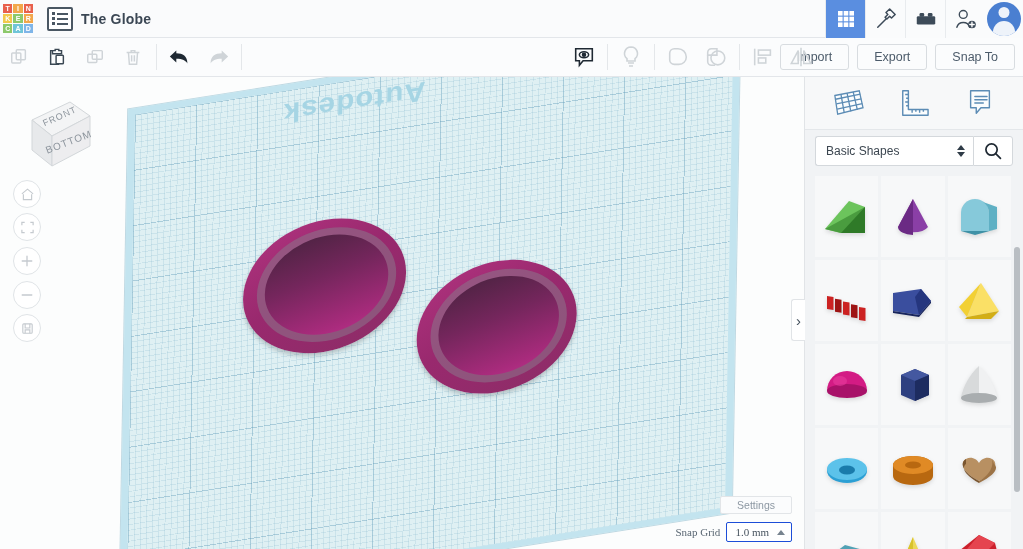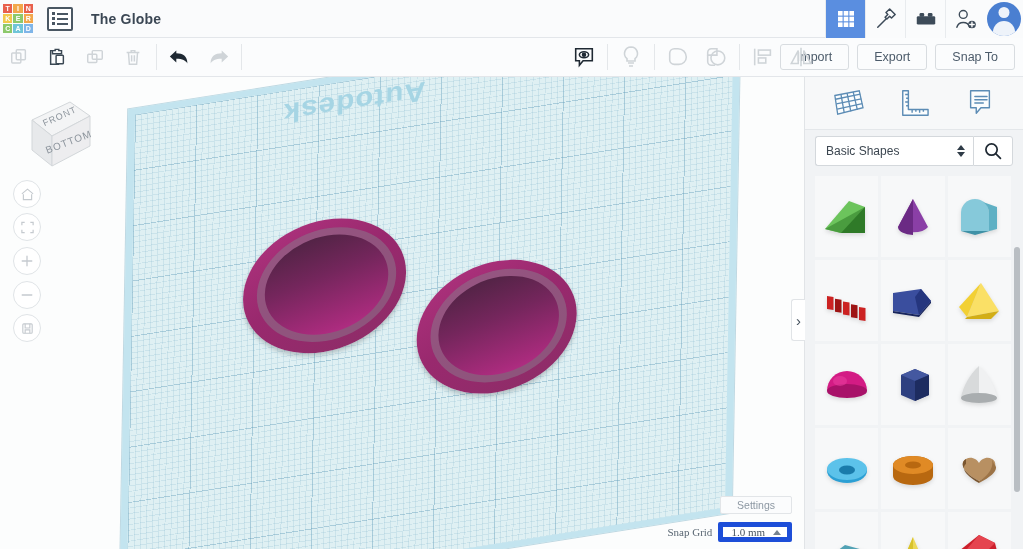--- a/index.html
+++ b/index.html
@@ -32,21 +32,21 @@
   #doclist-btn {
     width: 26px; height: 24px; margin-left: 14px;
     border: 2px solid #4a5763; border-radius: 2px;
     display: flex; flex-direction: column; justify-content: center;
     gap: 2px; padding: 3px 3px; background: #fff; flex: none;
   }
   #doclist-btn .r { display: flex; align-items: center; gap: 2px; }
   #doclist-btn .r .d { width: 3px; height: 3px; background: #4a5763; }
   #doclist-btn .r .l { flex: 1; height: 2px; background: #4a5763; }
   #doc-title {
-    margin-left: 18px; font-size: 14px; font-weight: bold;
+    margin-left: 8px; font-size: 14px; font-weight: bold;
     color: #3b4754; letter-spacing: .2px;
   }
   #header-right { margin-left: auto; display: flex; align-items: center; height: 38px; }
   .hdr-icon {
     width: 40px; height: 38px; display: flex; align-items: center; justify-content: center;
     border-left: 1px solid #e8ebee; background: #fafbfc;
   }
   .hdr-icon.active { background: #5a8ee0; }
   #avatar {
     width: 38px; height: 38px; display: flex; align-items: center; justify-content: center;
@@ -148,21 +148,21 @@
     height: 18px; padding: 0 16px; border: 1px solid #e2e5e8; border-radius: 2px;
     background: #fbfcfd; font-size: 10.5px; color: #8d98a3;
     display: flex; align-items: center;
   }
   #snap-row {
     position: absolute; right: 12px; bottom: 7px;
     display: flex; align-items: center; gap: 6px; font-family: Liberation Serif, serif;
   }
   #snap-label { font-size: 11px; color: #5a6773; }
   #snap-select {
-    height: 20px; padding: 0 6px 0 8px; border: 5px solid #1d4ed8; border-radius: 2px;
+    height: 20px; padding: 0 6px 0 8px; border: 1px solid #1d4ed8; border-radius: 2px;
     background: #fff; font-size: 11px; color: #47535f;
     display: flex; align-items: center; gap: 8px;
   }
   .caret-up { width: 0; height: 0; border-left: 4px solid transparent; border-right: 4px solid transparent; border-bottom: 5px solid #77838f; }
 
   
   #rpanel {
     position: absolute; left: 804px; top: 77px; width: 219px; height: 472px;
     background: #f1f3f5; border-left: 1px solid #e1e4e7;
   }

